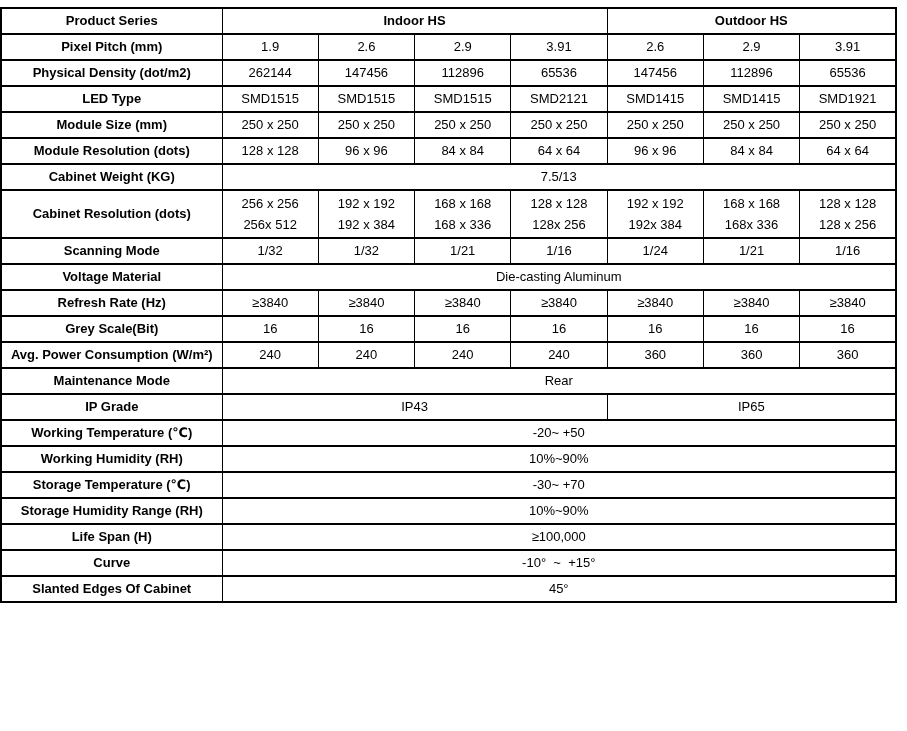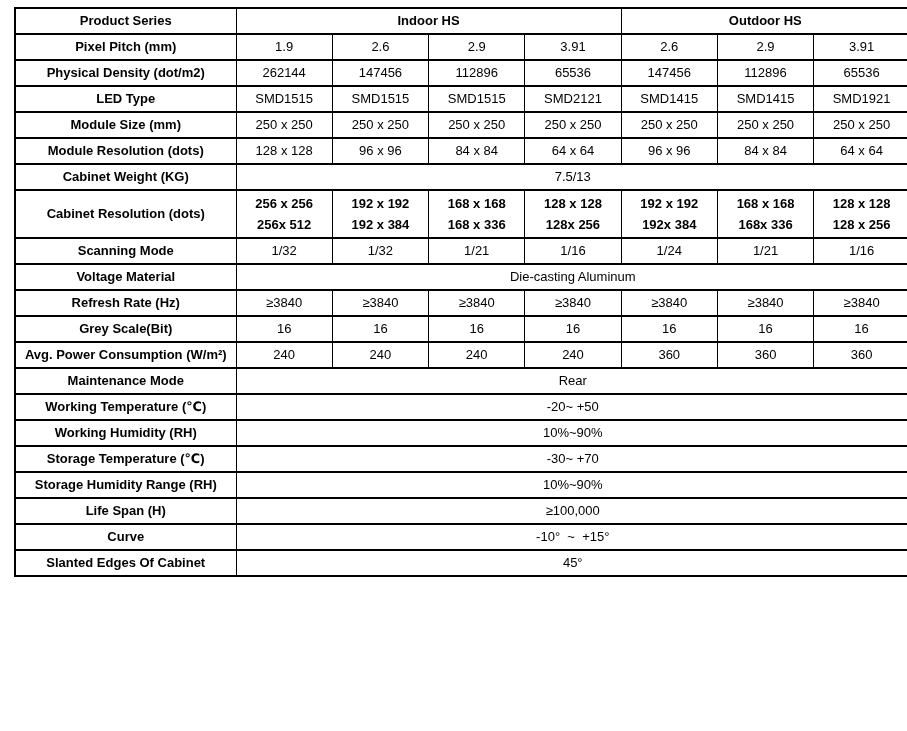--- a/index.html
+++ b/index.html
@@ -4,21 +4,21 @@
 <style>
   html, body {
     margin: 0;
     padding: 0;
     background: #ffffff;
   }
   .page {
     width: 818px;
     height: 731px;
     box-sizing: border-box;
-    padding: 7px 0 0 14px;
+    padding: 7px 0 0 0;
     background: #ffffff;
   }
   table.spec {
     border-collapse: collapse;
     table-layout: fixed;
     width: 897px;
     border: 2px solid #000000;
   }
   col.c-label { width: 221px; }
   table.spec th, table.spec td {
@@ -32,21 +32,21 @@
     font-family: "Liberation Sans", "DejaVu Sans", sans-serif;
     font-size: 13px;
     color: #000000;
     white-space: pre-wrap;
     line-height: 1.15;
     overflow: hidden;
   }
   table.spec th { font-weight: bold; }
   table.spec td { font-weight: normal; }
   tr.tall th, tr.tall td { height: 46px; }
-  tr.tall td div { line-height: 21px; font-weight: bold; }
+  tr.tall td div { line-height: 21px; }
 </style>
 </head>
 <body>
 
 <div class="page">
   <table class="spec">
     <colgroup>
       <col class="c-label">
       <col span="7">
     </colgroup>
@@ -162,20 +162,25 @@
           <td>240</td>
           <td>360</td>
           <td>360</td>
           <td>360</td>
         </tr>
         <tr>
           <th>Maintenance Mode</th>
           <td colspan="7">Rear</td>
         </tr>
         <tr>
+          <th>IP Grade</th>
+          <td colspan="4">IP43</td>
+          <td colspan="3">IP65</td>
+        </tr>
+        <tr>
           <th>Working Temperature (℃)</th>
           <td colspan="7">-20~ +50</td>
         </tr>
         <tr>
           <th>Working Humidity (RH)</th>
           <td colspan="7">10%~90%</td>
         </tr>
         <tr>
           <th>Storage Temperature (℃)</th>
           <td colspan="7">-30~ +70</td>

